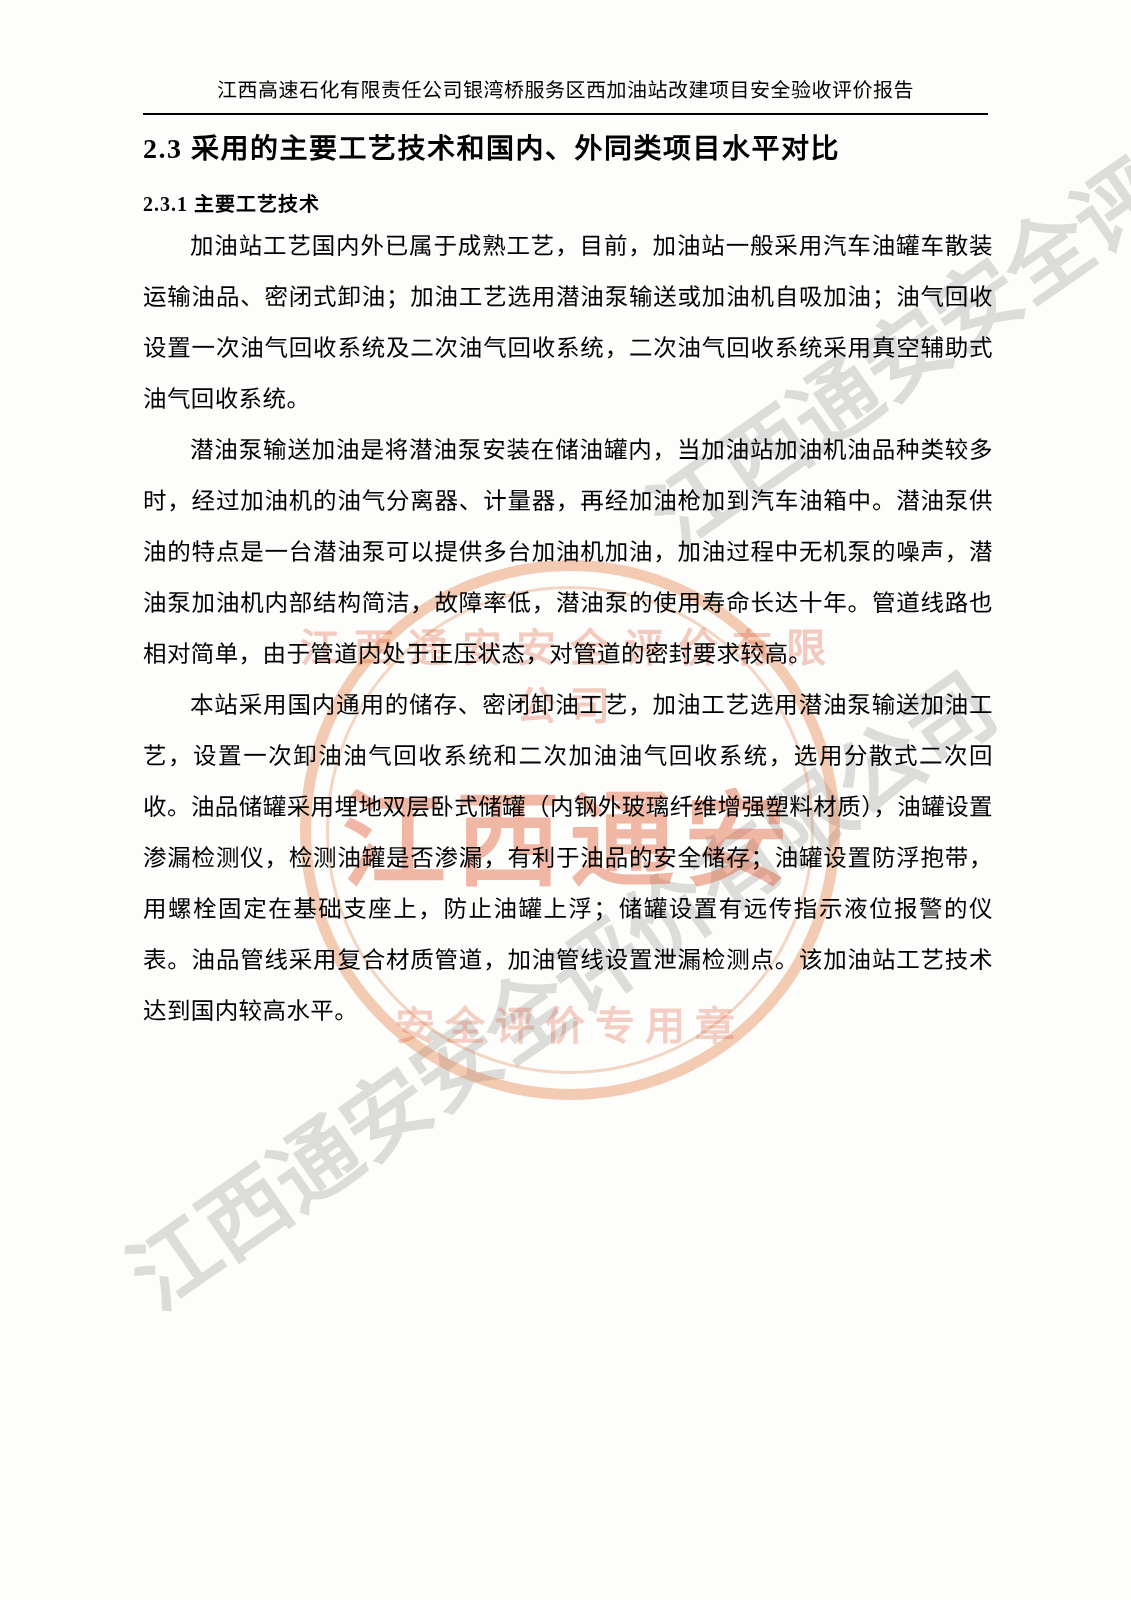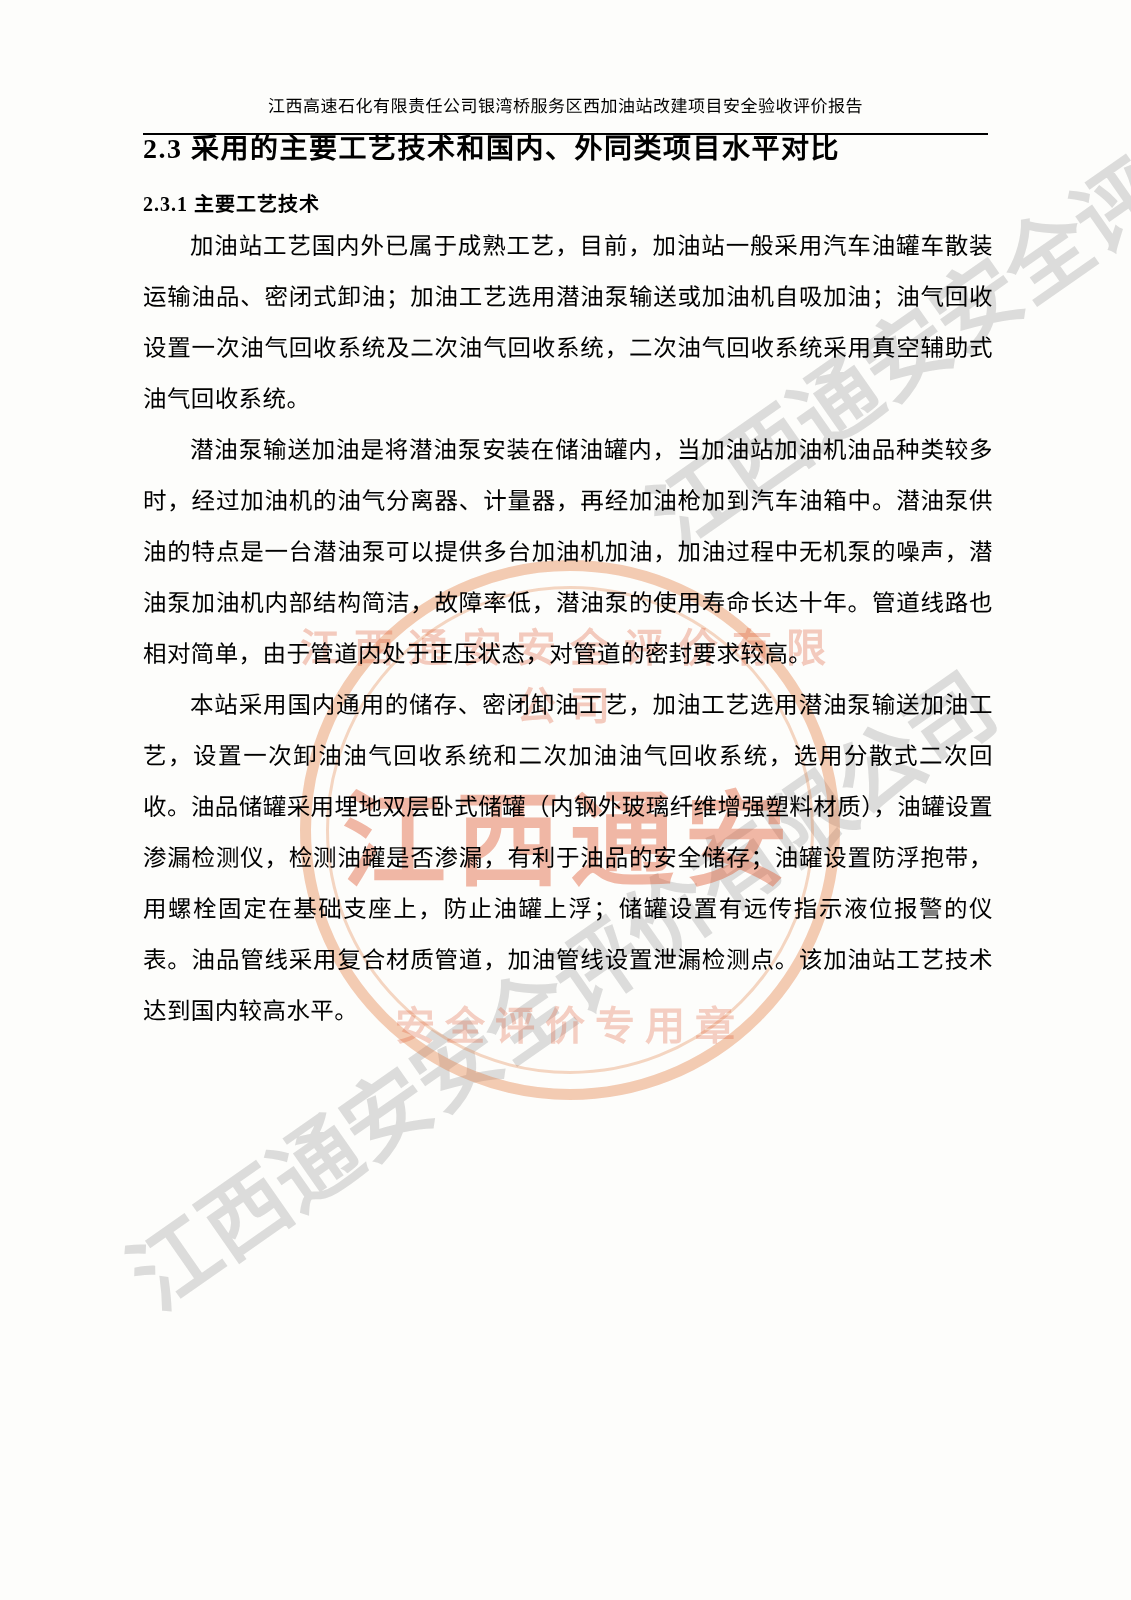--- a/index.html
+++ b/index.html
@@ -99,27 +99,27 @@
   }
 
   
   .content-layer {
     position: relative;
     z-index: 2;
   }
 
   .header {
     position: absolute;
-    top: 92px;
+    top: 74px;
     left: 143px;
     width: 845px;
     text-align: center;
-    padding-bottom: 16px;
+    padding-bottom: 10px;
     border-bottom: 2px solid #000;
-    font-size: 17px;
+    font-size: 20px;
     letter-spacing: 0.5px;
     font-family: "Liberation Serif", serif;
   }
 
   .body-area {
     position: absolute;
     top: 126px;
     left: 143px;
     width: 850px;
   }

